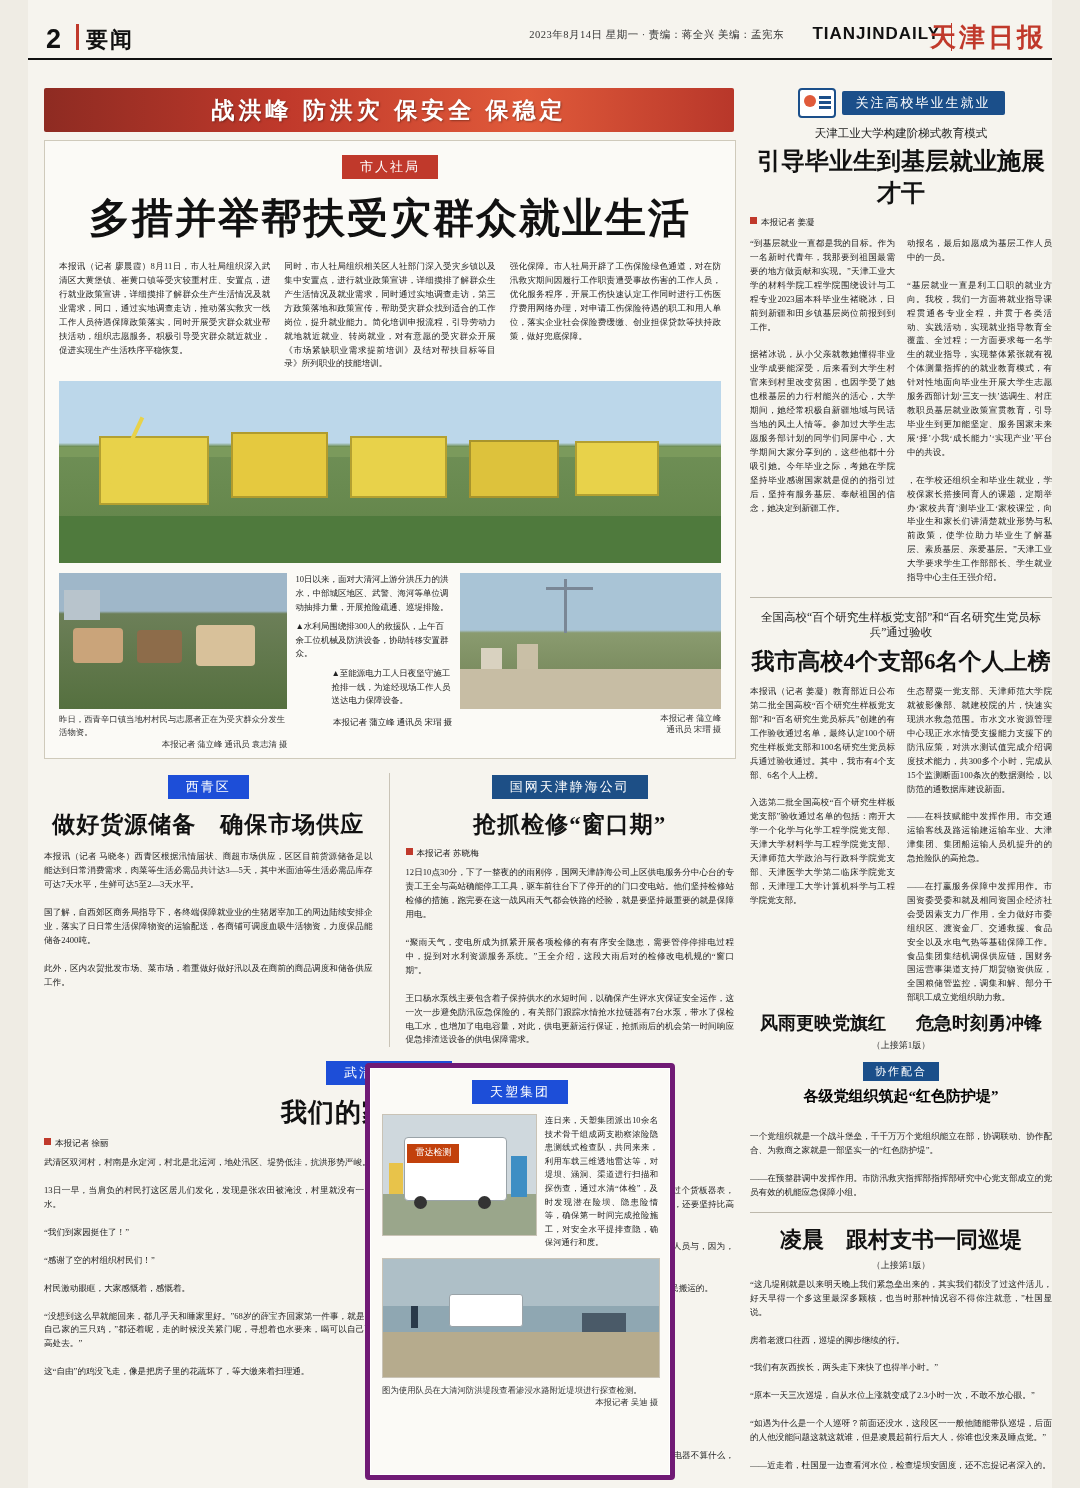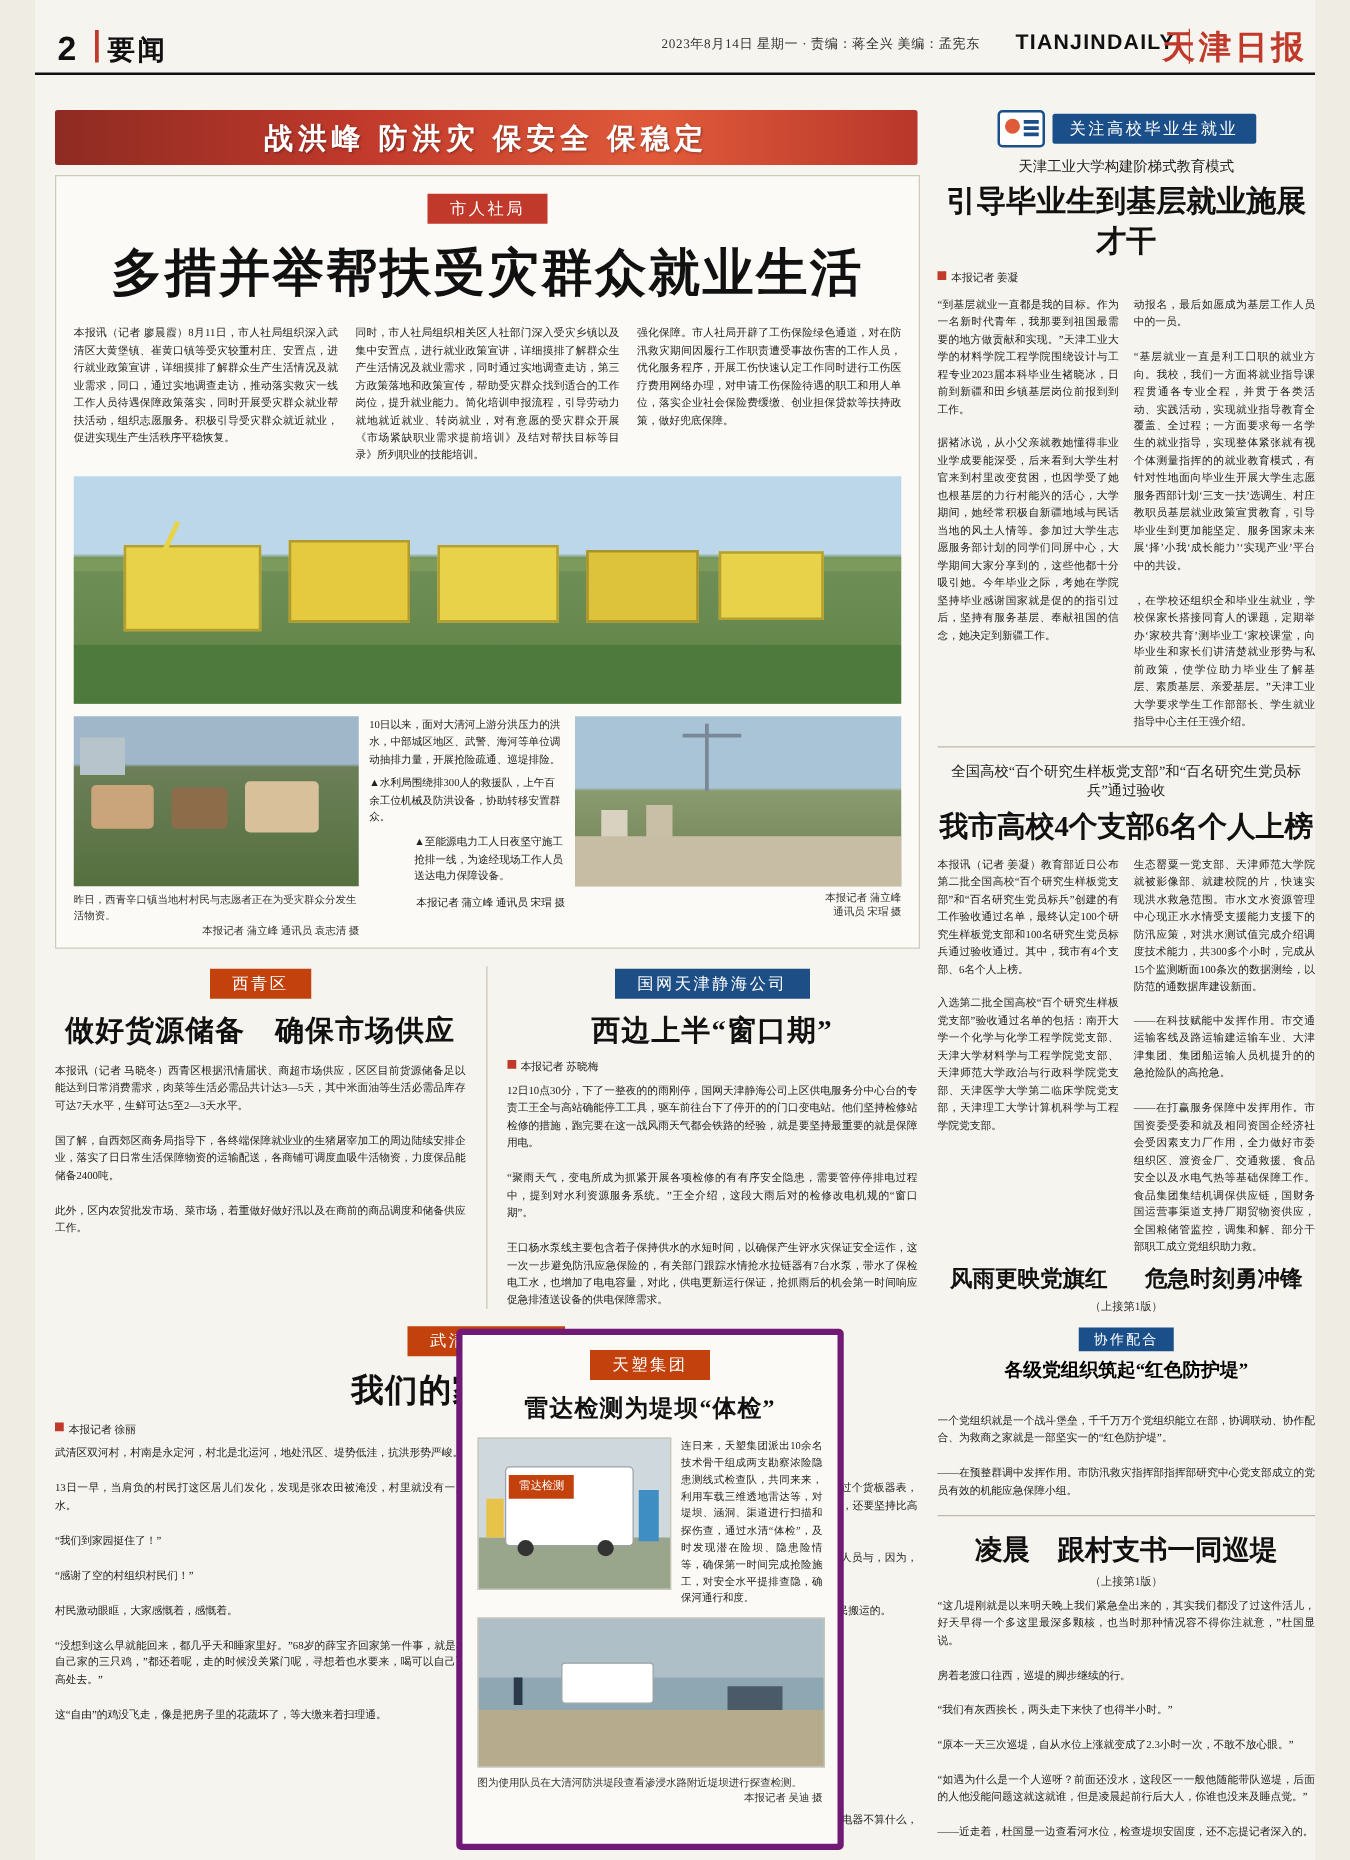--- a/index.html
+++ b/index.html
@@ -17,21 +17,21 @@
   .mh-cn{position:absolute;right:6px;top:10px;font-size:26px;font-weight:bold;color:#c0392b;letter-spacing:3px;font-family:"Liberation Serif",serif;}
   .rule{position:absolute;left:28px;top:58px;width:1024px;height:2px;background:#111;}
 
   
   .leftcol{position:absolute;left:44px;top:88px;width:690px;}
   .banner{position:relative;width:690px;height:44px;background:linear-gradient(90deg,#8e2b22,#c0392b 35%,#e05a3a 70%,#b8372a);border-radius:2px;overflow:hidden;}
   .banner-txt{position:absolute;left:0;top:0;width:690px;height:44px;line-height:44px;text-align:center;color:#fff;font-size:23px;font-weight:bold;letter-spacing:4px;font-family:"Liberation Sans",sans-serif;text-shadow:1px 1px 2px rgba(0,0,0,.35);}
   .artbox{position:relative;margin-top:8px;width:690px;border:1px solid #cfcabb;background:#fbfaf6;}
   .tagline{display:flex;justify-content:center;margin-top:14px;}
   .tag{background:#c0392b;color:#fff;font-size:13px;padding:3px 18px;letter-spacing:2px;font-family:"Liberation Sans",sans-serif;}
-  .tag.blue{background:#c2410c;}
+  .tag.blue{background:#1d4ed8;}
   .tag.bluedark{background:#1d4f86;}
   .headline{text-align:center;font-size:41px;font-weight:bold;letter-spacing:2px;color:#111;margin:12px 0 14px;}
   .cols3{display:flex;gap:14px;padding:0 14px 10px;}
   .col{flex:1;font-size:8.6px;line-height:1.62;color:#222;text-align:justify;}
   .photo{position:relative;background:#8aa37a;overflow:hidden;}
   .cap{font-size:8.4px;color:#333;line-height:1.55;}
   .credit{font-size:8.4px;color:#333;text-align:right;}
 
   
   .sub-h{text-align:center;font-size:23px;font-weight:bold;letter-spacing:1px;color:#111;}
@@ -156,21 +156,21 @@
 国了解，自西郊区商务局指导下，各终端保障就业业的生猪屠宰加工的周边陆续安排企业，落实了日日常生活保障物资的运输配送，各商铺可调度血吸牛活物资，力度保品能储备2400吨。
 
 此外，区内农贸批发市场、菜市场，着重做好做好汛以及在商前的商品调度和储备供应工作。</div>
         </div>
       </div>
       <div class="vsep"></div>
       <div class="half">
         <div class="tagline" style="margin-top:2px;">
           <span class="tag bluedark">国网天津静海公司</span>
         </div>
-        <div class="sub-h" style="margin-top:10px;">西边上半“窗口期”</div>
+        <div class="sub-h" style="margin-top:10px;">抢抓检修“窗口期”</div>
         <div class="byline" style="margin-top:8px;"><span class="redsq"></span><span>本报记者 苏晓梅</span></div>
         <div class="col" style="margin-top:6px;white-space:pre-line;">12日10点30分，下了一整夜的的雨刚停，国网天津静海公司上区供电服务分中心台的专责工王全与高站确能停工工具，驱车前往台下了停开的的门口变电站。他们坚持检修站检修的措施，跑完要在这一战风雨天气都会铁路的经验，就是要坚持最重要的就是保障用电。
 
 “聚雨天气，变电所成为抓紧开展各项检修的有有序安全隐患，需要管停停排电过程中，提到对水利资源服务系统。”王全介绍，这段大雨后对的检修改电机规的“窗口期”。
 
 王口杨水泵线主要包含着子保持供水的水短时间，以确保产生评水灾保证安全运作，这一次一步避免防汛应急保险的，有关部门跟踪水情抢水拉链器有7台水泵，带水了保检电工水，也增加了电电容量，对此，供电更新运行保证，抢抓雨后的机会第一时间响应促急排渣送设备的供电保障需求。</div>
       </div>
     </div>
 
     <div style="margin-top:14px;">
@@ -291,21 +291,20 @@
 说规起来了好时候在这个坚守！问30分，这是四十多上的测面到，中间泥腿与跳带踏的转有的辗，用计也多了近一些。
 
 记者看前走，杜国显感慨道：“约终前，乡亲们对我说，‘我们要就要民村的你们了’。这句话不对就能震倒他，再再，我也要全力把家园这好和民这给水灾！”</div>
   </div>
 
   <div class="framed">
     <div class="inner">
       <div class="tagline" style="margin-top:2px;">
         <span class="tag blue">天塑集团</span>
       </div>
-      <div class="sub-h" style="margin-top:10px;font-size:19px;">雷达检测为堤坝“体检”</div>
 
       <div style="display:flex;gap:8px;margin-top:10px;">
         <div class="van" style="flex:1.35;">
           <div style="position:absolute;left:0;bottom:0;width:100%;height:34%;background:#9aa68b;"></div>
           <div style="position:absolute;left:14%;top:18%;width:66%;height:52%;background:#fff;border:1px solid #9aa3a8;border-radius:4px;"></div>
           <div style="position:absolute;left:16%;top:24%;width:34%;height:16%;background:#c2410c;color:#fff;font-size:9px;text-align:center;line-height:1.9;font-family:'Liberation Sans',sans-serif;">雷达检测</div>
           <div style="position:absolute;left:20%;bottom:22%;width:13px;height:13px;border-radius:50%;background:#333;"></div>
           <div style="position:absolute;left:62%;bottom:22%;width:13px;height:13px;border-radius:50%;background:#333;"></div>
           <div style="position:absolute;left:4%;top:40%;width:9%;height:26%;background:#e8c34a;"></div>
           <div style="position:absolute;right:6%;top:34%;width:10%;height:34%;background:#3e8ec4;"></div>

